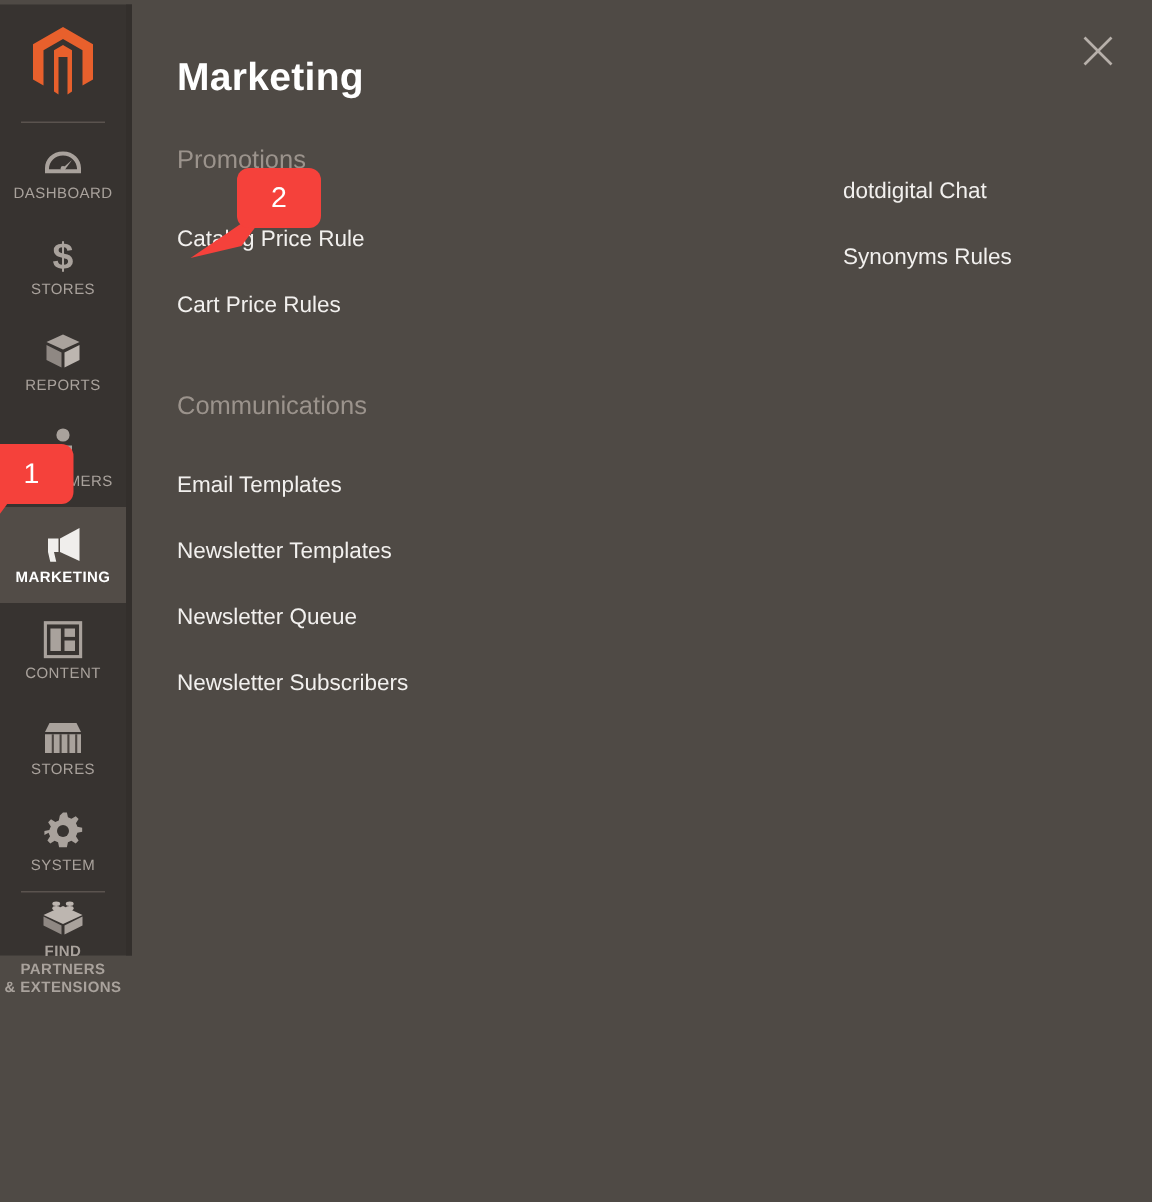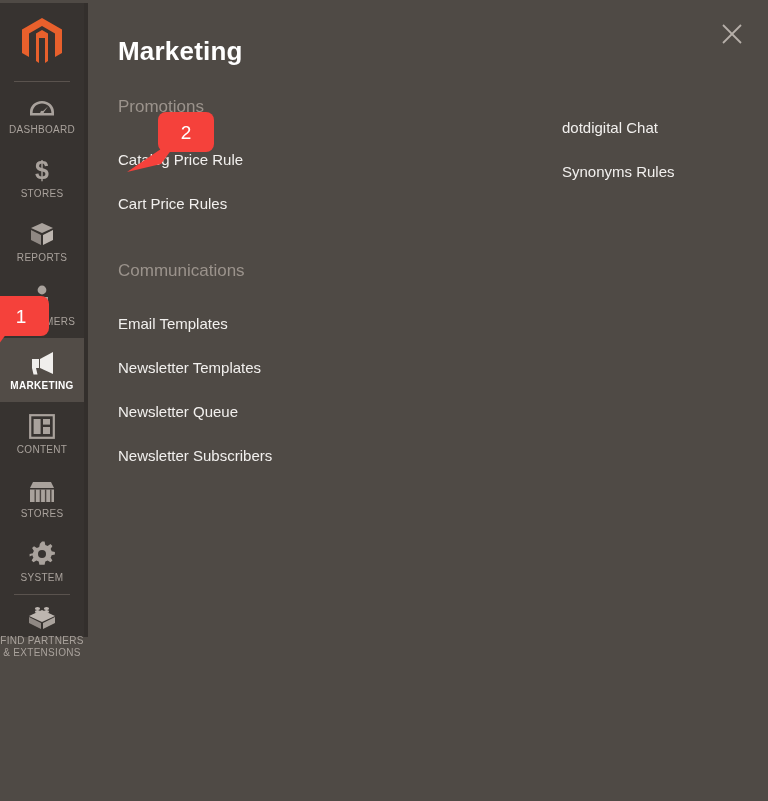--- a/index.html
+++ b/index.html
@@ -67,21 +67,21 @@
     letter-spacing: 0.3px;
     color: #a9a29c;
     text-align: center;
     line-height: 12px;
     white-space: pre-line;
   }
   .side-item.active {
     background: #524c47;
   }
   .side-item.active .lbl { color: #ffffff; font-weight: bold; }
-  .side-item.two-line { height: 72px; }
+  .side-item.two-line { height: 72px; font-weight: bold; }
 
   .ico svg { display:block; }
 
   
   #panel {
     position: absolute;
     left: 92px; top: 0;
     width: 676px;
     height: 801px;
     background: #4f4a45;

